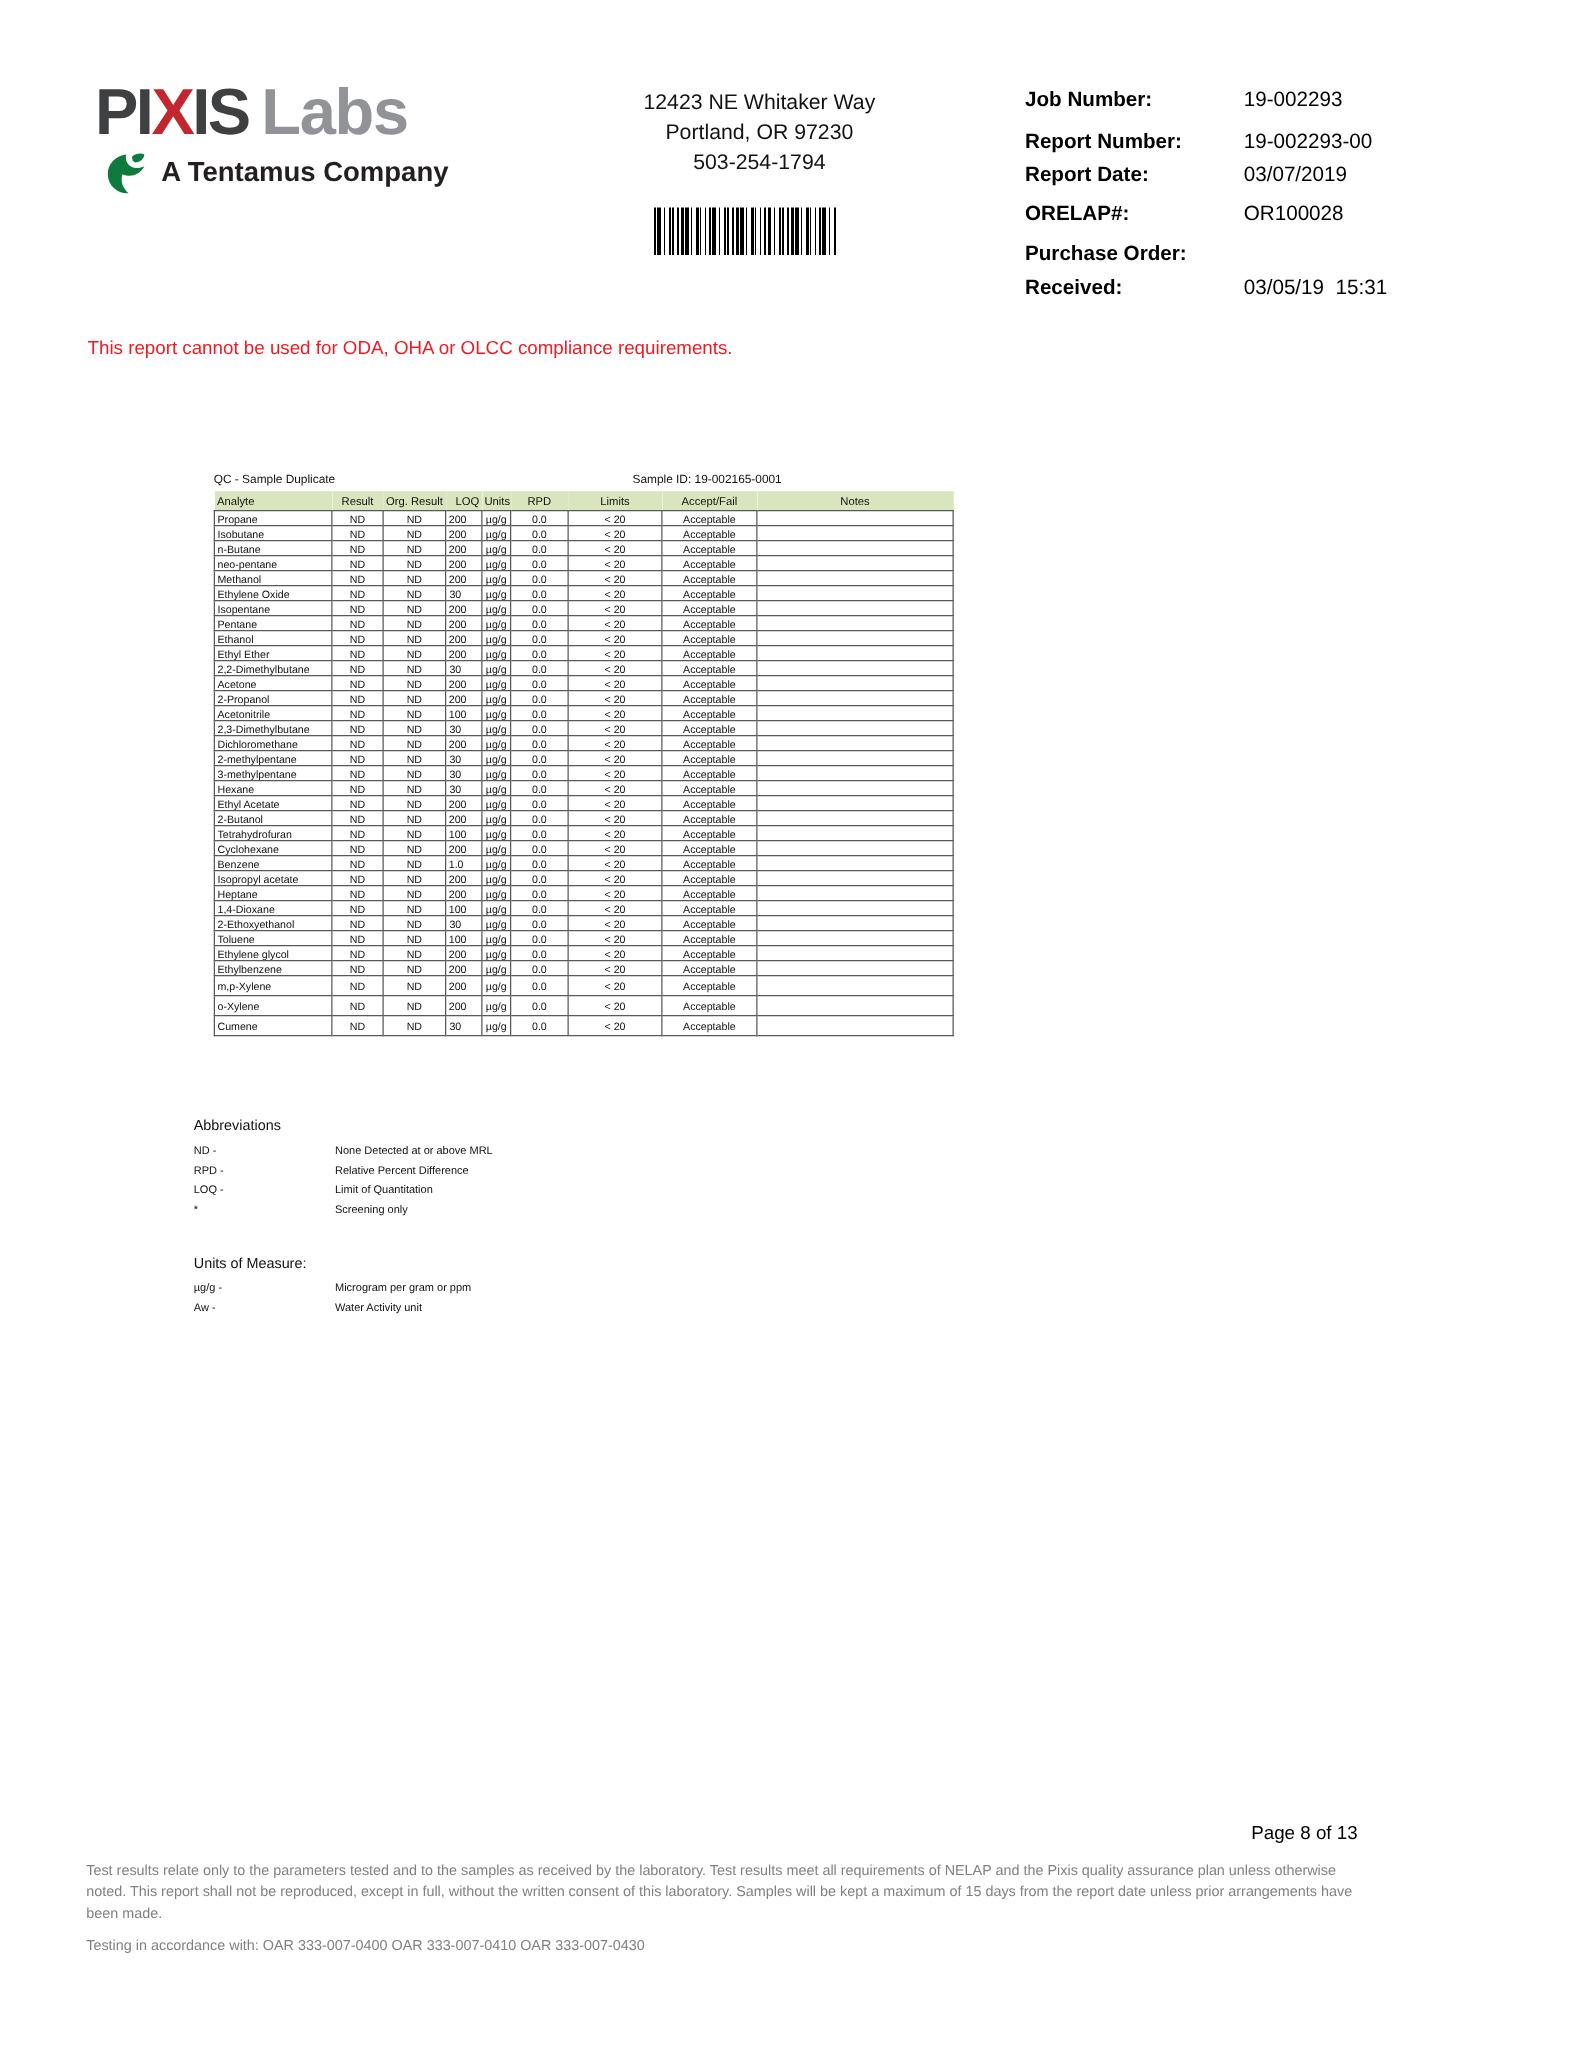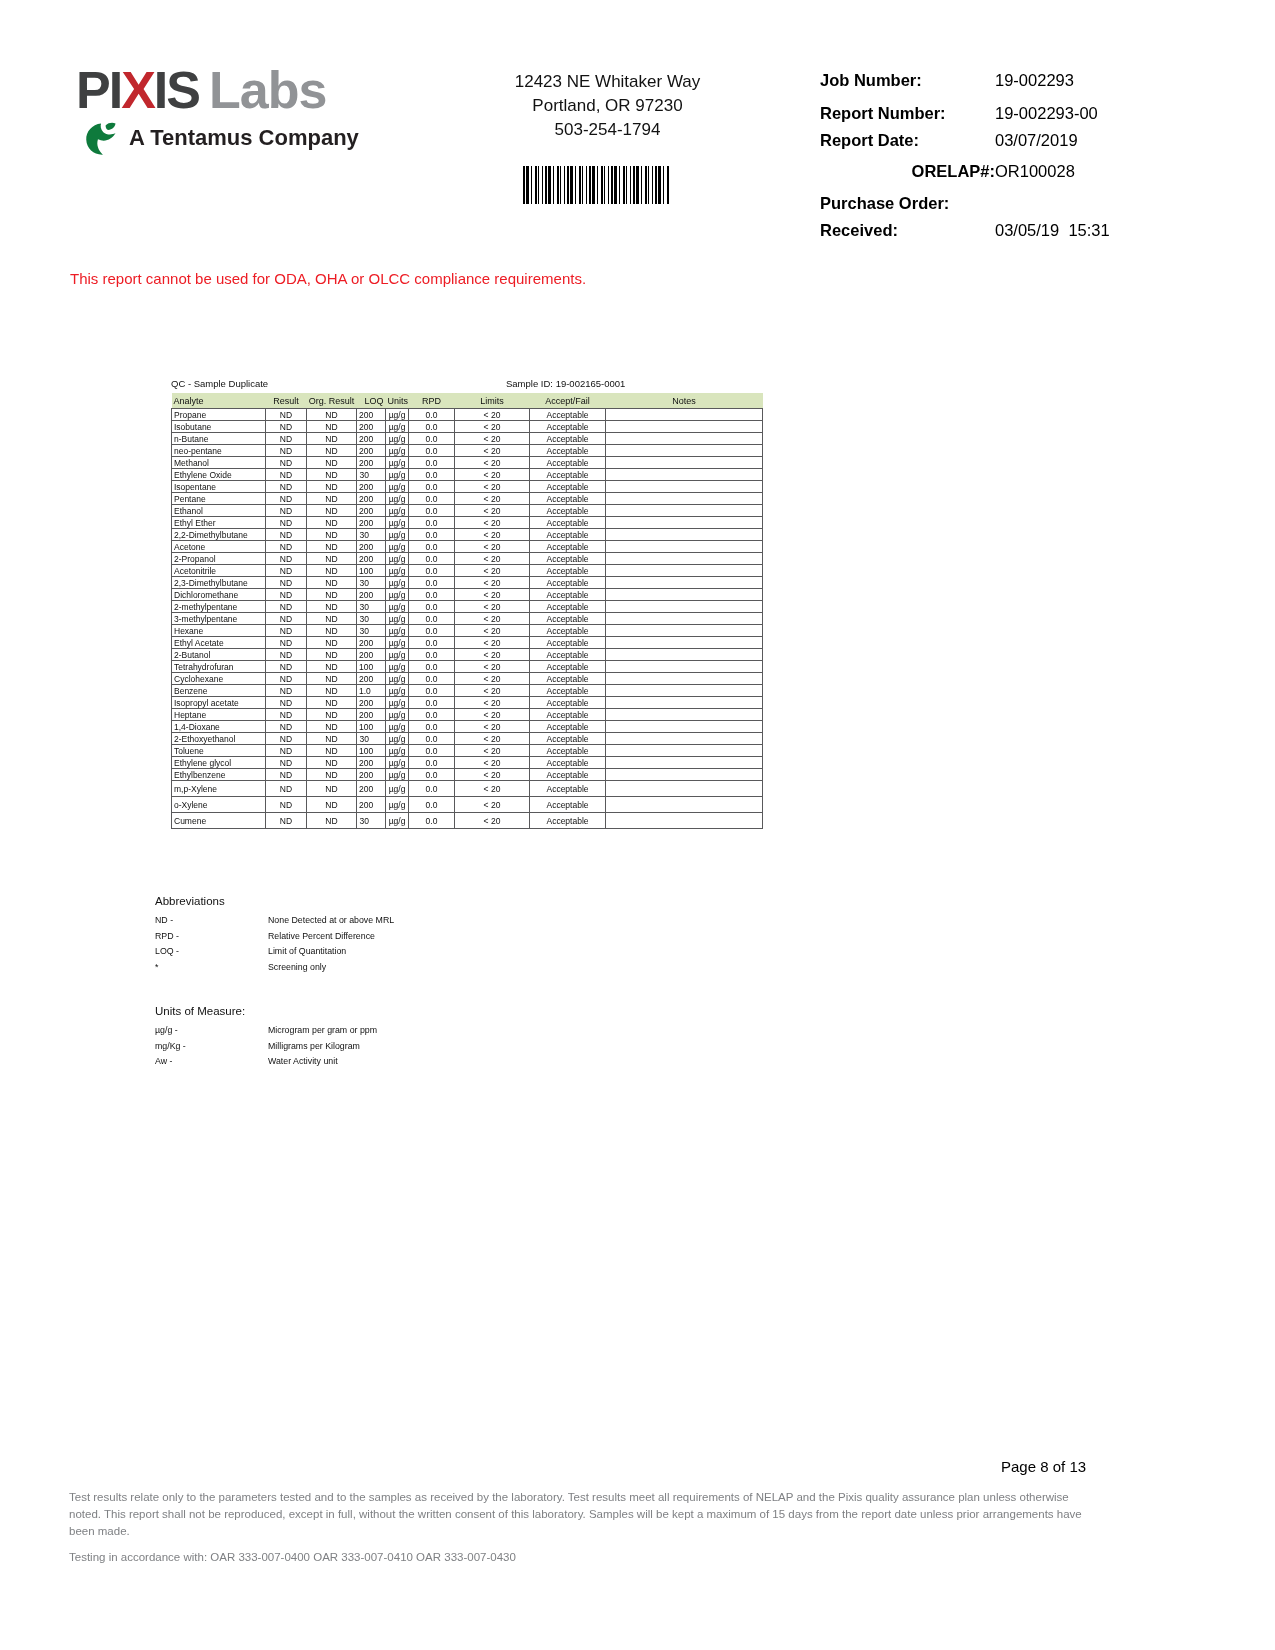--- a/index.html
+++ b/index.html
@@ -22,21 +22,21 @@
     font-size:17px; line-height:24px; color:#121212;}
   .barcode{position:absolute; left:523px; top:166px; width:146px; height:38px;
     background:repeating-linear-gradient(90deg,
       #000 0 2px,#fff 2px 3px,#000 3px 6px,#fff 6px 8px,#000 8px 9px,#fff 9px 12px,
       #000 12px 14px,#fff 14px 15px,#000 15px 16px,#fff 16px 19px,#000 19px 20px,#fff 20px 22px);}
 
   .report-info{position:absolute; left:820px; top:70px; width:400px;}
   .info-row{display:flex; line-height:20px; margin-bottom:7px;}
   .info-row:nth-child(1){margin-bottom:13px;}
   .info-row:nth-child(3){margin-bottom:11px;}
-  .info-row:nth-child(4){margin-bottom:12px;text-align:right;}
+  .info-row:nth-child(4){margin-bottom:12px;}
   .info-label{width:175px; font-weight:bold; font-size:16.5px; color:#000;}
   .info-value{font-size:16.5px; color:#000; white-space:pre;}
 
   
   .notice{position:absolute; left:70px; top:270px; font-size:15px; color:#ed1c24;}
 
   
   .qc-block{position:absolute; left:171px; top:378px; width:591px;}
   .qc-title-row{position:relative; font-size:9.5px; color:#111; height:14px;}
   .qc-sample-id{position:absolute; left:335px; top:0;}
@@ -560,24 +560,20 @@
   </div>
 
   <div class="units-block">
     <div class="section-title">Units of Measure:</div>
     <div class="def-rows">
         <div class="def-row">
           <span class="def-abbr">µg/g -</span>
           <span class="def-text">Microgram per gram or ppm</span>
         </div>
         <div class="def-row">
-          <span class="def-abbr">mg/Kg -</span>
-          <span class="def-text">Milligrams per Kilogram</span>
-        </div>
-        <div class="def-row">
           <span class="def-abbr">Aw -</span>
           <span class="def-text">Water Activity unit</span>
         </div>
       </div>
   </div>
 
   <div class="page-number">Page 8 of 13</div>
   <div class="disclaimer">Test results relate only to the parameters tested and to the samples as received by the laboratory. Test results meet all requirements of NELAP and the Pixis quality assurance plan unless otherwise noted. This report shall not be reproduced, except in full, without the written consent of this laboratory. Samples will be kept a maximum of 15 days from the report date unless prior arrangements have been made.</div>
   <div class="accordance">Testing in accordance with:  OAR 333-007-0400 OAR 333-007-0410  OAR 333-007-0430</div>
 

